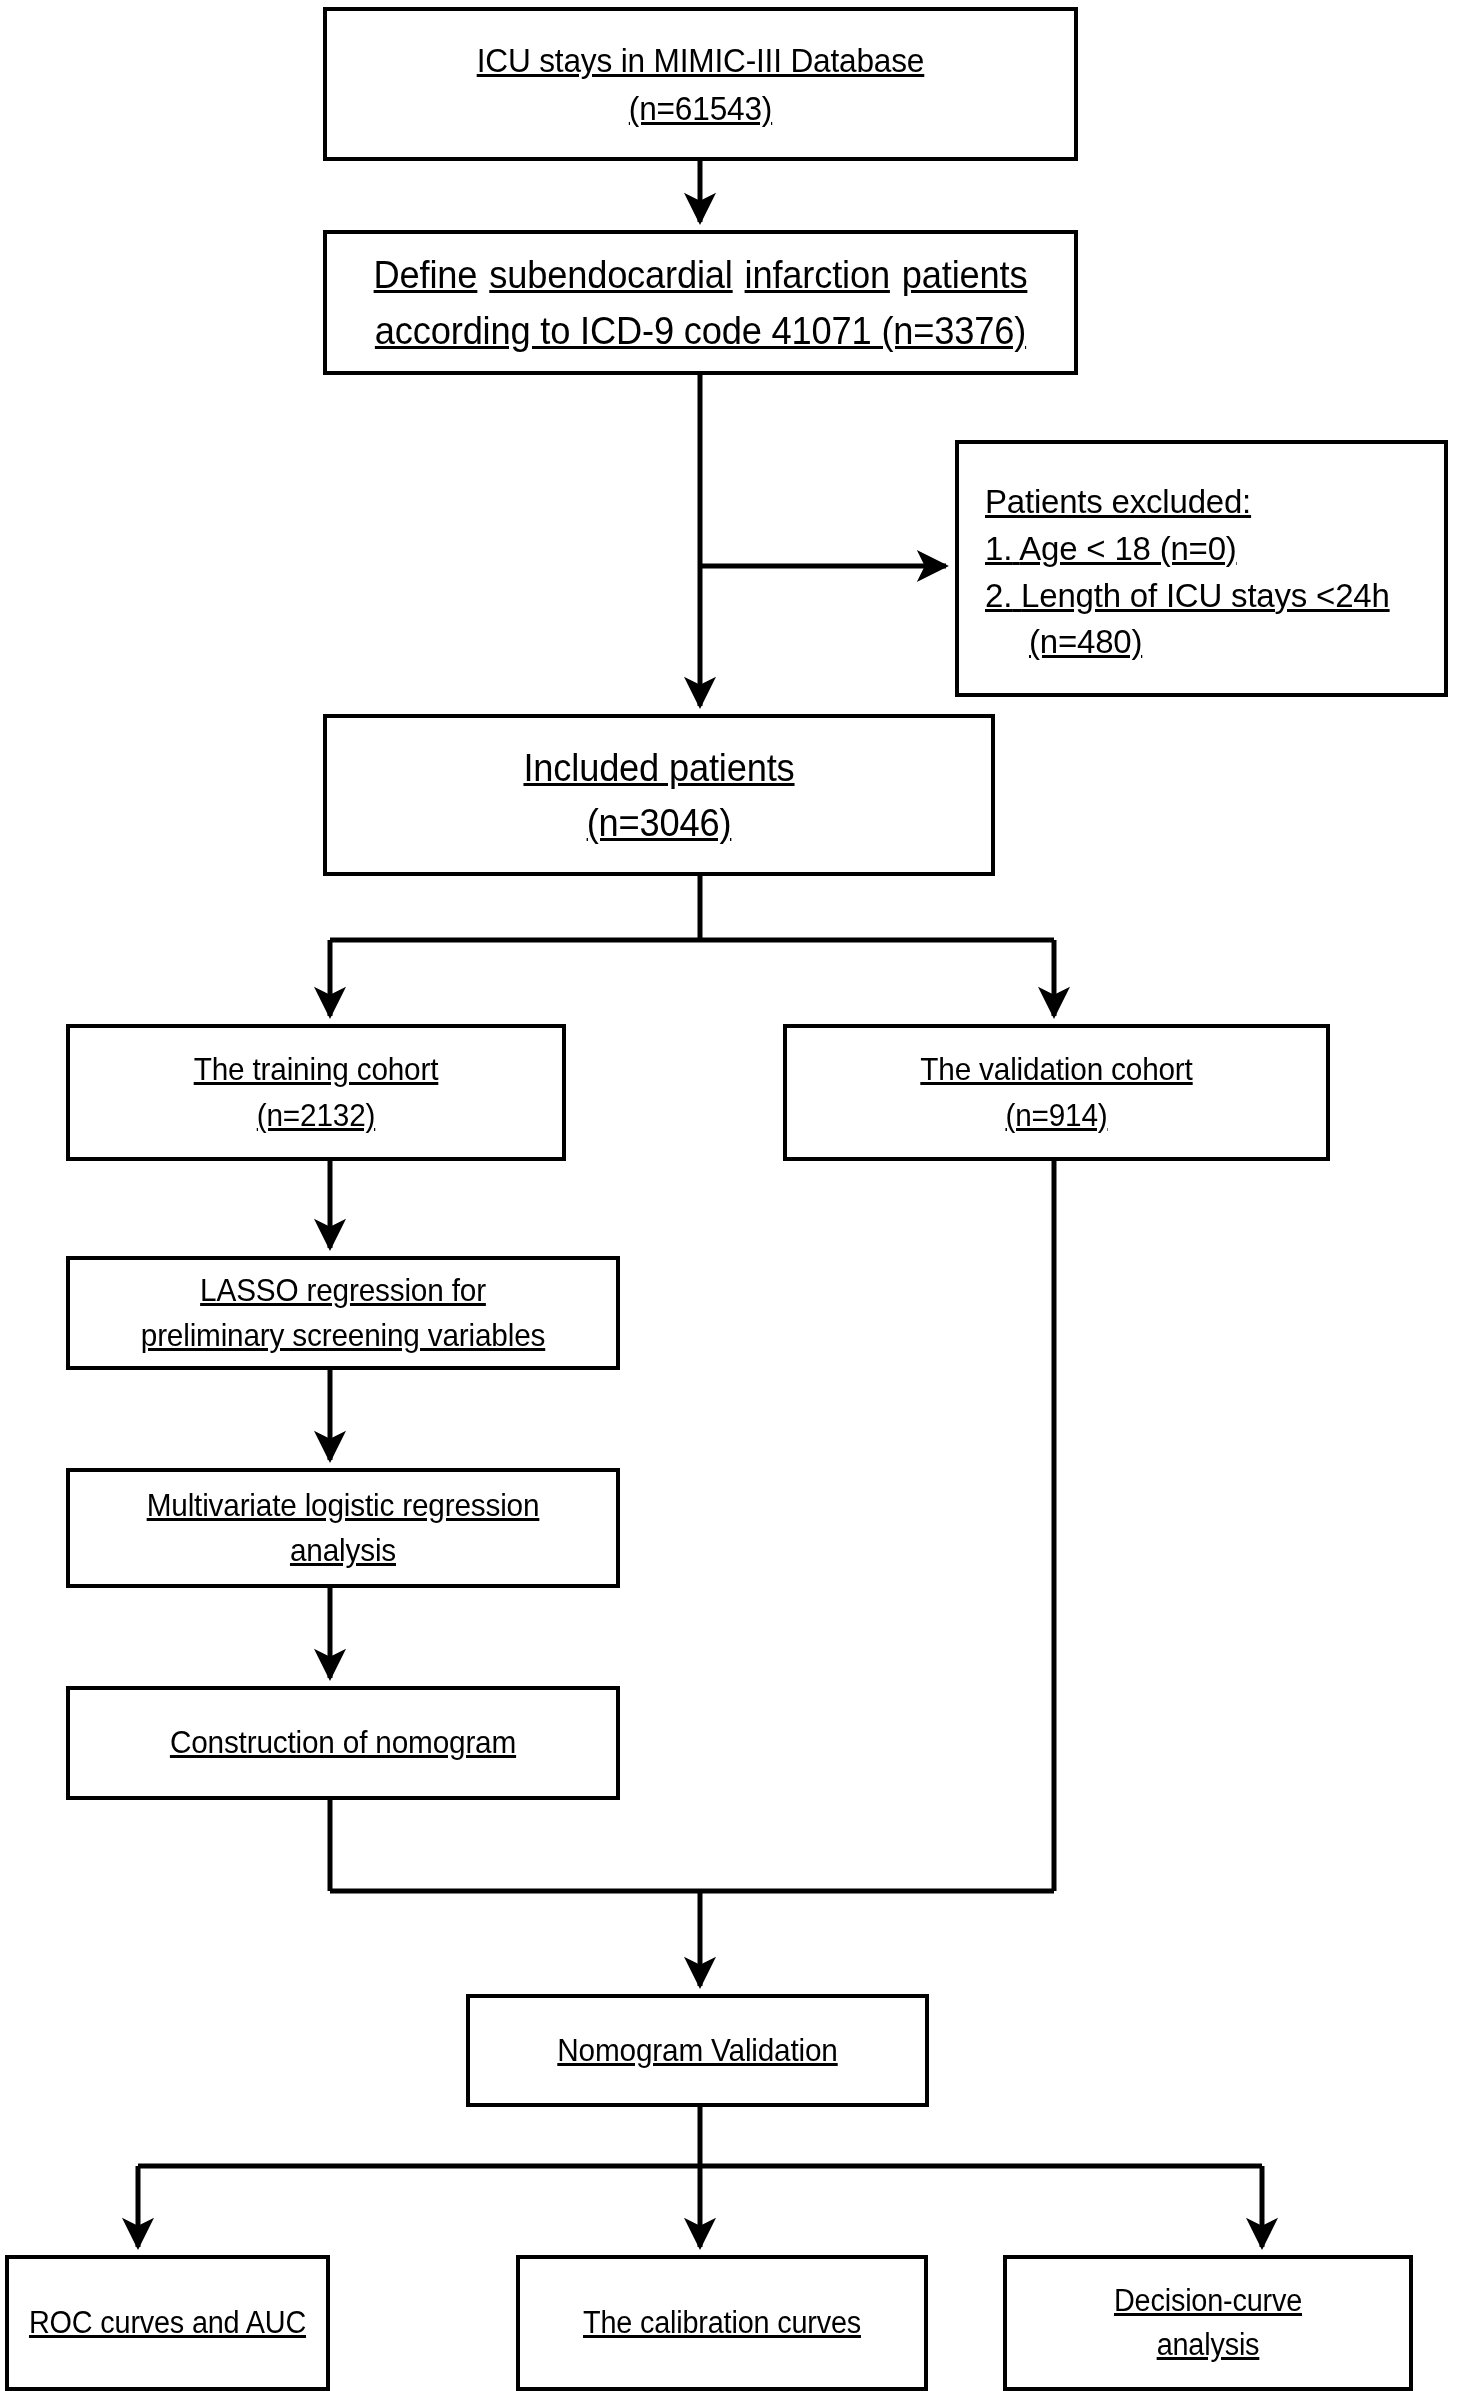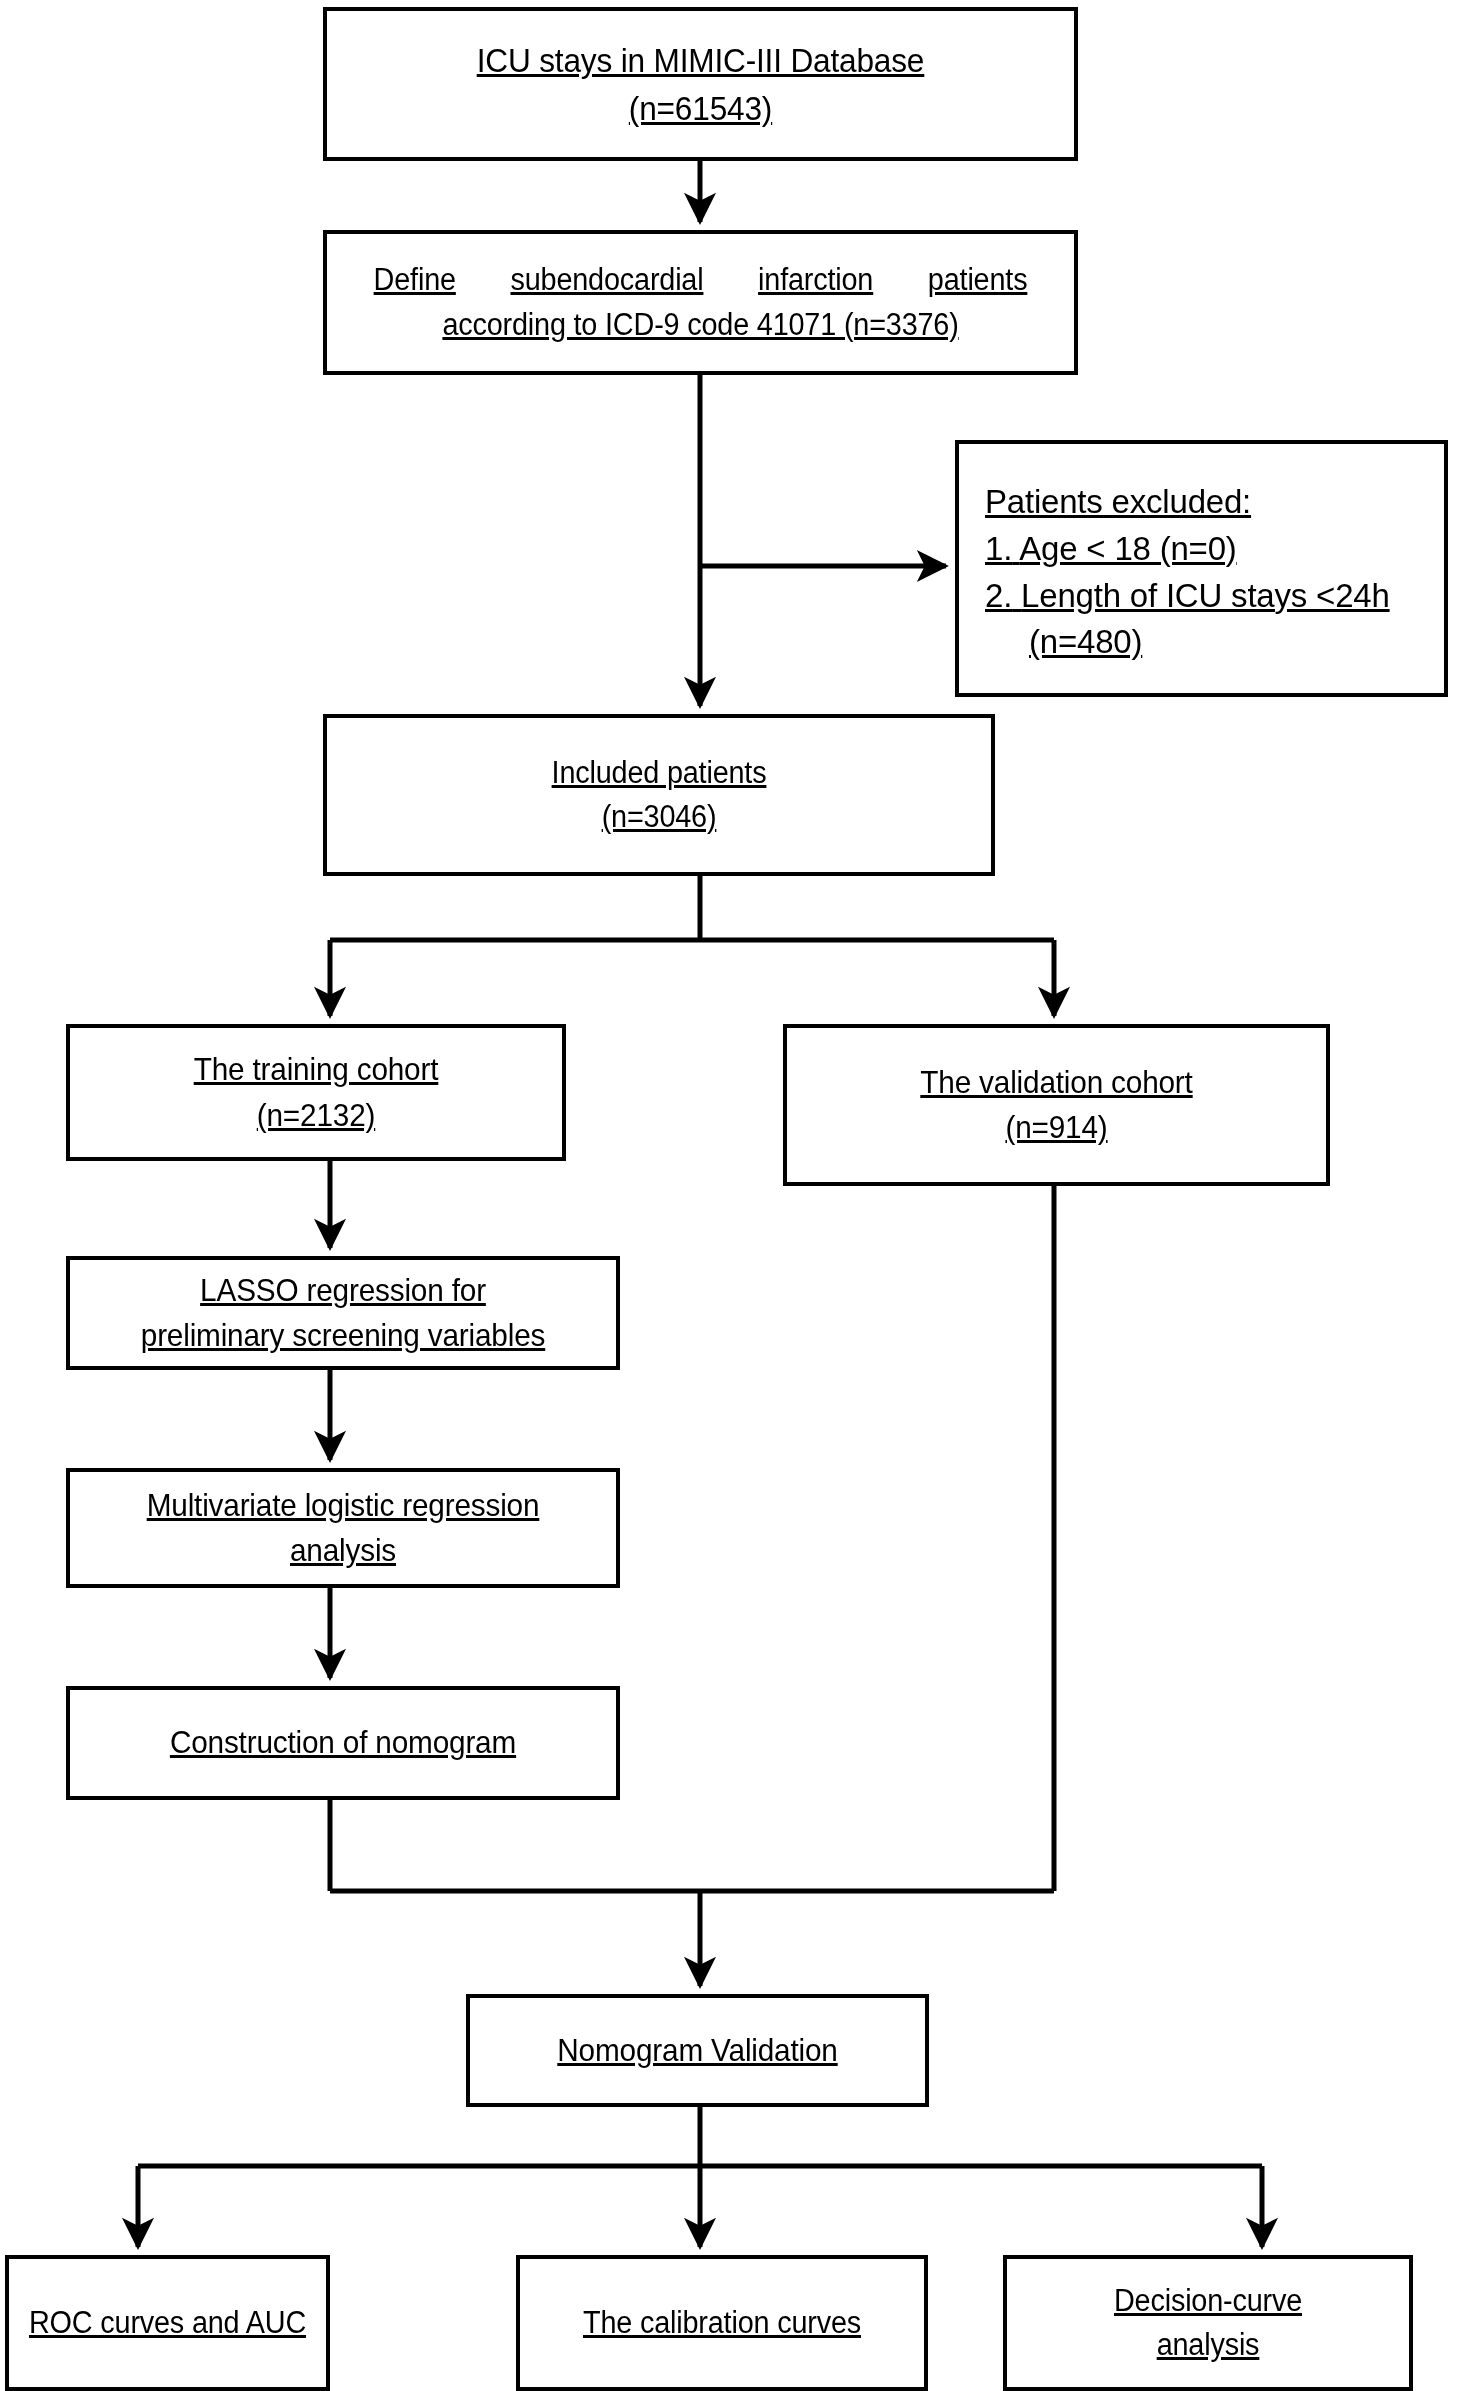--- a/index.html
+++ b/index.html
@@ -61,21 +61,21 @@
     transform: none;
   }
   .excl-item {
     display: flex;
     gap: 18px;
   }
   .excl-num { min-width: 26px; }
   .excl-cont { padding-left: 44px; }
 
   .fs-top    { font-size: 34px; }
-  .fs-med    { font-size: 31px; }
+  .fs-med    { font-size: 39px; }
   .fs-excl   { font-size: 33px; }
   .fs-box    { font-size: 32px; }
   .fs-small  { font-size: 31px; }
 
   .justify-line {
     display: flex !important;
     justify-content: space-between;
     padding: 0 22px;
     box-sizing: border-box;
   }
@@ -157,21 +157,21 @@
   <div class="node fs-med" style="left:323px; top:714px; width:672px; height:162px;">
     <span class="ln cond">Included patients</span>
     <span class="ln cond">(n=3046)</span>
   </div>
 
   <div class="node fs-box" style="left:66px; top:1024px; width:500px; height:137px;">
     <span class="ln cond">The training cohort</span>
     <span class="ln cond">(n=2132)</span>
   </div>
 
-  <div class="node fs-box" style="left:783px; top:1024px; width:547px; height:162px;">
+  <div class="node fs-box" style="left:783px; top:1024px; width:547px; height:137px;">
     <span class="ln cond">The validation cohort</span>
     <span class="ln cond">(n=914)</span>
   </div>
 
   <div class="node fs-box" style="left:66px; top:1256px; width:554px; height:114px;">
     <span class="ln cond">LASSO regression for</span>
     <span class="ln cond">preliminary screening variables</span>
   </div>
 
   <div class="node fs-box" style="left:66px; top:1468px; width:554px; height:120px;">

